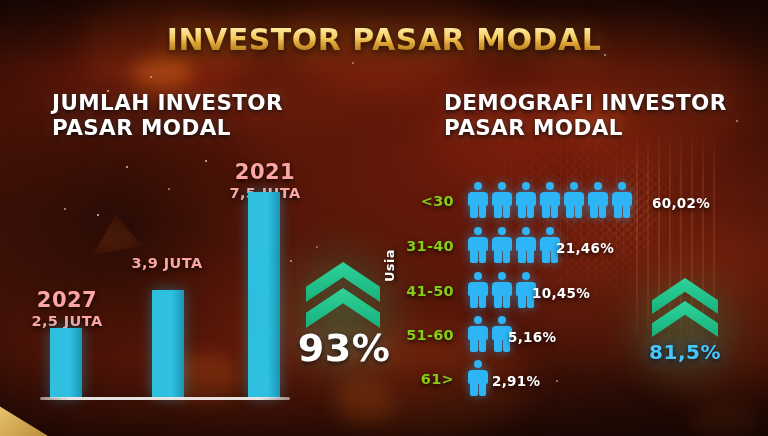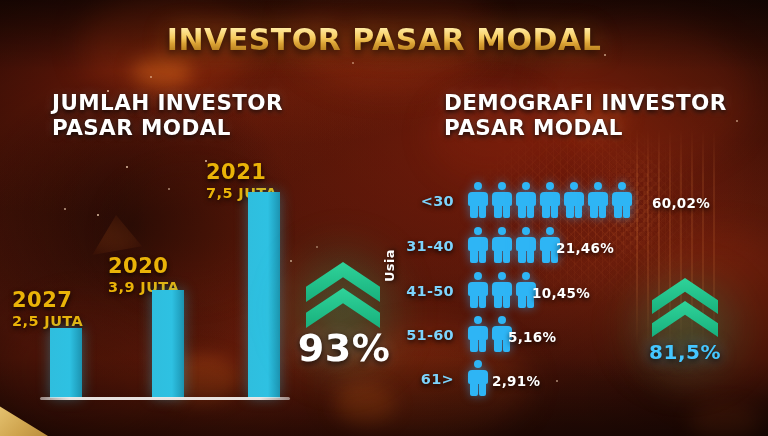--- a/index.html
+++ b/index.html
@@ -126,21 +126,21 @@
   #head-right { left:444px; top:90px; }
 
   
   #barchart { position:absolute; left:0; top:0; width:330px; height:436px; }
   .bar {
     position:absolute; bottom:38px;
     background:linear-gradient(to right,#2fbede 0%, #2ec1e2 62%, #23a7c6 84%, #1d93b0 100%);
     box-shadow:0 0 14px rgba(50,200,235,.38);
   }
   .bar-lbl {
-    position:absolute; color:#eab308;
+    position:absolute; text-align:center; color:#fca5a5;
     font-family:"DejaVu Sans", sans-serif;
     text-shadow:0 2px 5px rgba(0,0,0,.85);
     white-space:nowrap;
   }
   .bar-year  { font-size:21px; font-weight:bold; letter-spacing:.5px; }
   .bar-value { font-size:14.5px; font-weight:bold; letter-spacing:.4px; margin-top:1px; }
   #baseline {
     position:absolute; left:40px; bottom:36px; width:250px; height:3px;
     background:linear-gradient(to right, rgba(235,230,228,.55), rgba(240,236,234,.95) 12%,
                rgba(240,236,234,.95) 88%, rgba(235,230,228,.55));
@@ -183,21 +183,21 @@
   #usia-label {
     position:absolute; left:382px; top:282px;
     transform:rotate(-90deg); transform-origin:left top;
     color:#fff; font-weight:bold; font-size:13px; letter-spacing:.3px;
     font-family:"DejaVu Sans", sans-serif;
     text-shadow:0 2px 5px rgba(0,0,0,.85);
   }
   .demo-row { position:absolute; left:0; height:44px; width:388px; }
   .demo-age {
     position:absolute; left:0; width:74px; text-align:right;
-    color:#7dd3fc; font-weight:bold; font-size:14.5px; letter-spacing:.3px;
+    color:#84cc16; font-weight:bold; font-size:14.5px; letter-spacing:.3px;
     font-family:"DejaVu Sans", sans-serif;
     text-shadow:0 2px 5px rgba(0,0,0,.85);
   }
   .demo-icons { position:absolute; left:88px; top:0; display:flex; gap:4px; align-items:flex-end; }
   .demo-pct {
     position:absolute; color:#fff; font-weight:bold; font-size:13.5px; letter-spacing:.3px;
     font-family:"DejaVu Sans", sans-serif;
     text-shadow:0 2px 5px rgba(0,0,0,.85); white-space:nowrap;
   }
   .person { width:20px; height:36px; position:relative; filter:drop-shadow(0 0 5px rgba(40,175,255,.50)); }
@@ -266,21 +266,20 @@
 
   <div id="barchart">
 
     <div class="bar-lbl" style="left:12px; top:288px; width:110px;">
       <div class="bar-year">2027</div>
       <div class="bar-value">2,5 JUTA</div>
     </div>
     <div class="bar" style="left:50px; width:32px; height:70px;"></div>
 
     <div class="bar-lbl" style="left:108px; top:254px; width:118px;">
-      <div class="bar-year">2020</div>
       <div class="bar-value">3,9 JUTA</div>
     </div>
     <div class="bar" style="left:152px; width:32px; height:108px;"></div>
 
     <div class="bar-lbl" style="left:206px; top:160px; width:118px;">
       <div class="bar-year">2021</div>
       <div class="bar-value">7,5 JUTA</div>
     </div>
     <div class="bar" style="left:248px; width:32px; height:206px;"></div>
 

